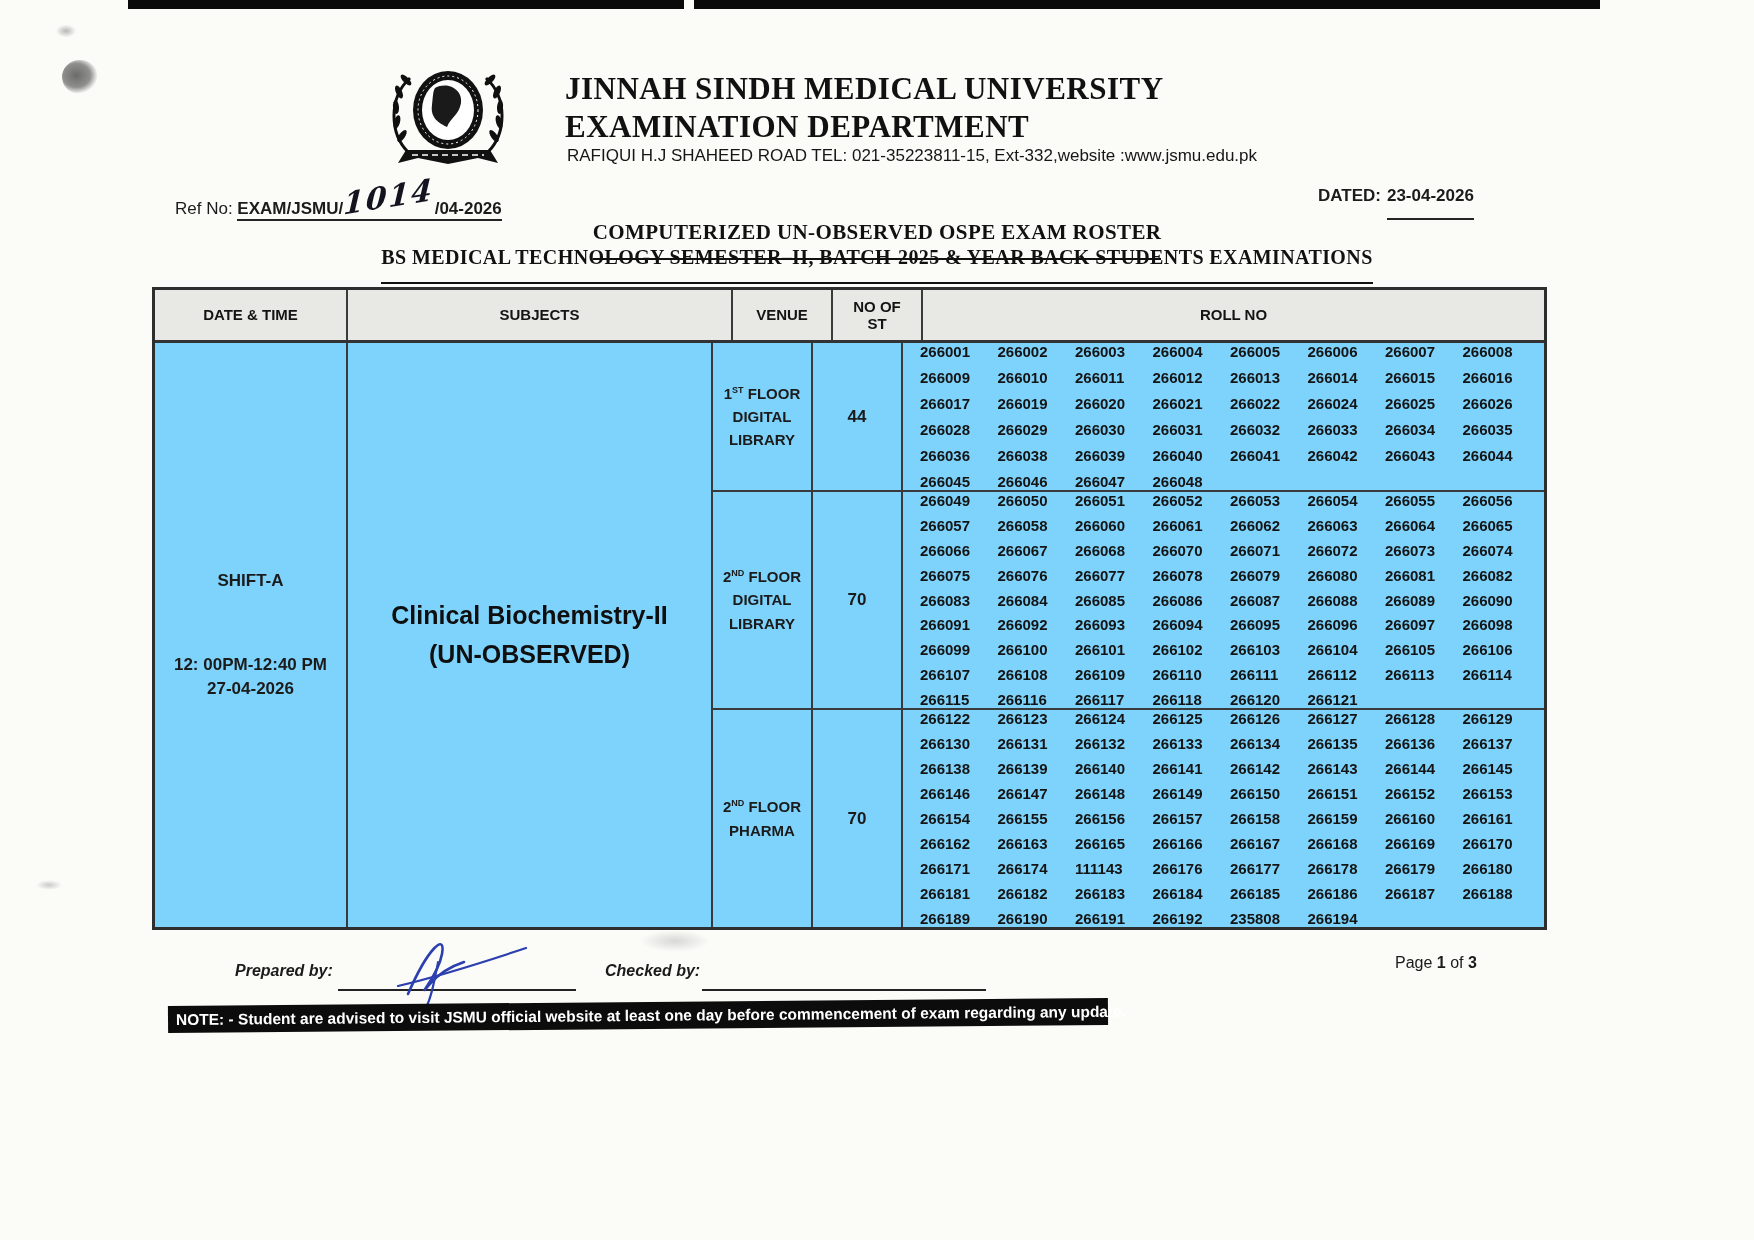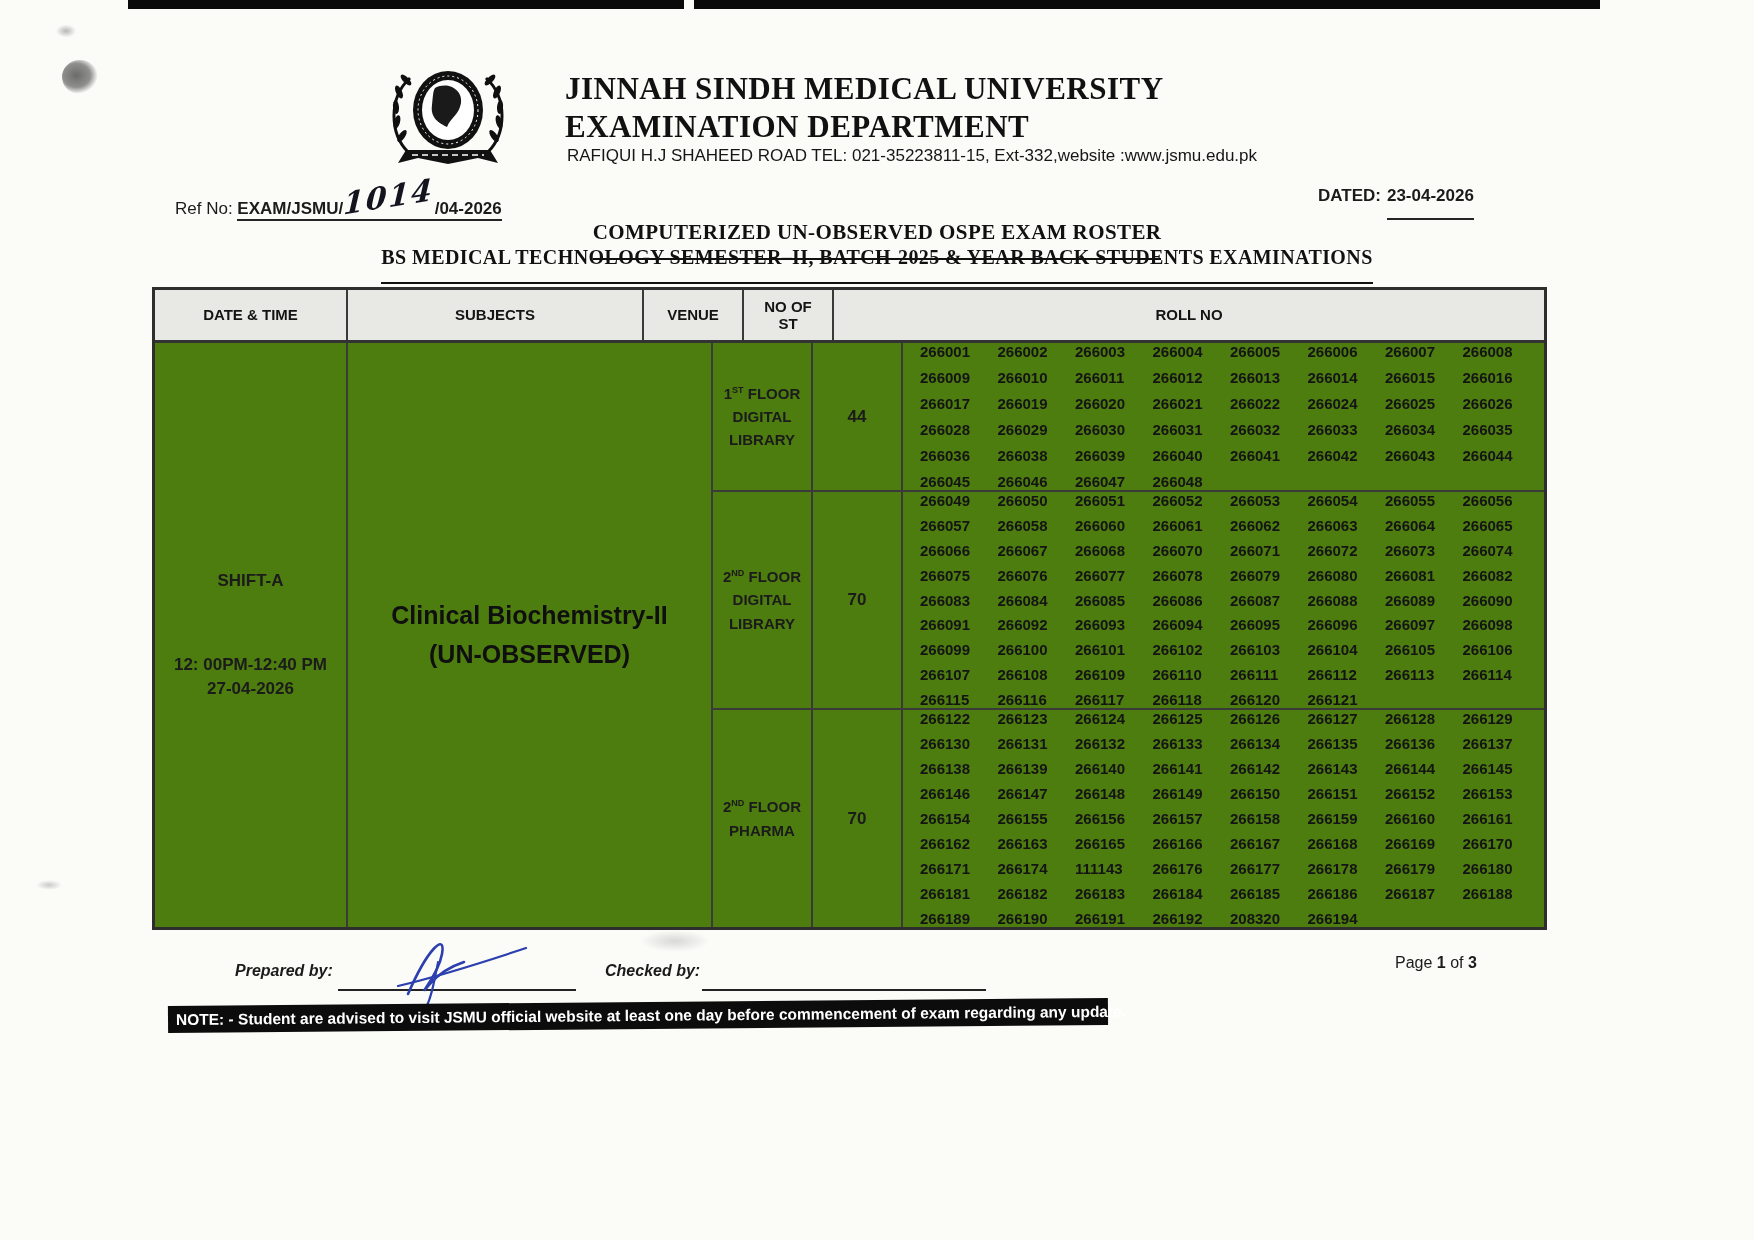--- a/index.html
+++ b/index.html
@@ -38,26 +38,26 @@
   .dated .dval{border-bottom:2px solid #242424;padding-bottom:13px;margin-left:6px;}
 
   .title1,.title2{position:absolute;left:0;width:100%;text-align:center;
       font-family:"Liberation Serif",serif;font-weight:700;color:#111;}
   .title1{top:220px;font-size:21px;}
   .title2{top:246px;font-size:20px;}
   .title1 span,.title2 span{border-bottom:2px solid #111;padding-bottom:14px;letter-spacing:.4px;}
 
   
   .tbl{position:absolute;left:152px;top:287px;width:1395px;height:643px;
-       border:3px solid #2e2e2e;box-sizing:border-box;background:#4d7c0f;}
+       border:3px solid #2e2e2e;box-sizing:border-box;background:#7dd3fc;}
   .thead{display:flex;height:53px;background:#e8e8e4;border-bottom:3px solid #333;box-sizing:border-box;}
   .hc{display:flex;align-items:center;justify-content:center;box-sizing:border-box;
       font-weight:700;font-size:15px;color:#141414;border-right:2px solid #3a3a3a;text-align:center;line-height:1.15;}
   .hc:last-child{border-right:none;}
-  .hc.c1{width:193px;} .hc.c2{width:296px;} .hc.c3{width:100px;} .hc.c4{width:90px;} .hc.c5{flex:1;}
+  .hc.c1{width:193px;} .hc.c2{width:385px;} .hc.c3{width:100px;} .hc.c4{width:90px;} .hc.c5{flex:1;}
 
   .tbody{position:relative;height:584px;}
   .col-date{position:absolute;left:0;top:0;width:193px;height:100%;border-right:2px solid #3a3a3a;box-sizing:border-box;}
   .col-date div{position:absolute;width:100%;text-align:center;font-weight:700;font-size:17px;}
   .dt-shift{top:228px;} .dt-time{top:292px;margin-top:20px;} .dt-date{top:336px;}
   .col-subj{position:absolute;left:193px;top:0;width:365px;height:100%;border-right:2px solid #3a3a3a;
       box-sizing:border-box;display:flex;flex-direction:column;align-items:center;justify-content:center;gap:10px;}
   .subj-name,.subj-mode{font-weight:700;font-size:25px;color:#0f0f0f;}
   .blocks{position:absolute;left:558px;top:0;right:0;bottom:0;display:flex;flex-direction:column;}
   .blk{display:flex;box-sizing:border-box;}
@@ -410,21 +410,21 @@
                 <span class="roll">266185</span>
                 <span class="roll">266186</span>
                 <span class="roll">266187</span>
                 <span class="roll">266188</span>
               </div>
               <div class="roll-row">
                 <span class="roll">266189</span>
                 <span class="roll">266190</span>
                 <span class="roll">266191</span>
                 <span class="roll">266192</span>
-                <span class="roll">208320</span>
+                <span class="roll">235808</span>
                 <span class="roll">266194</span>
               </div>
             </div>
         </div>
       </div>
     </div>
   </div>
 
   <div class="prep-label">Prepared by:</div>
   <div class="prep-line"></div>

